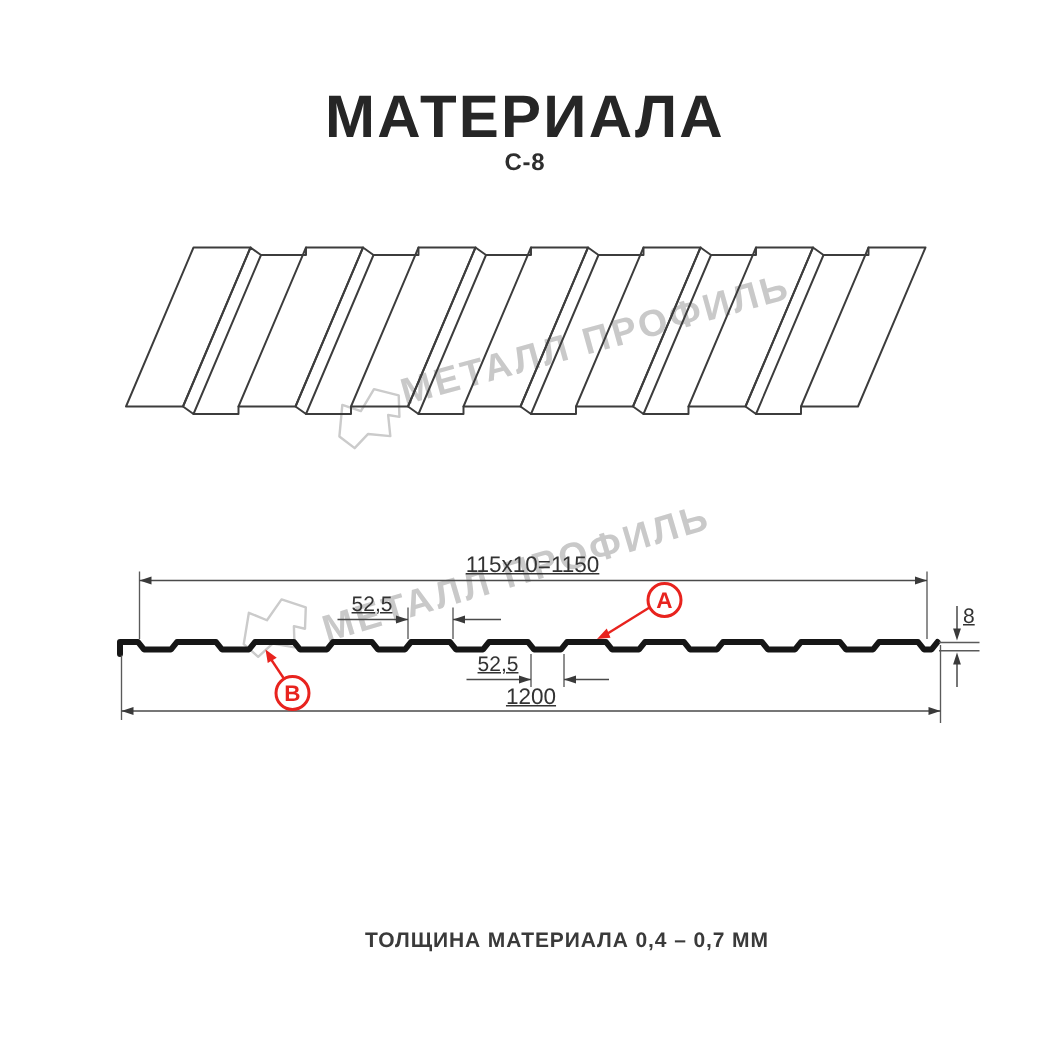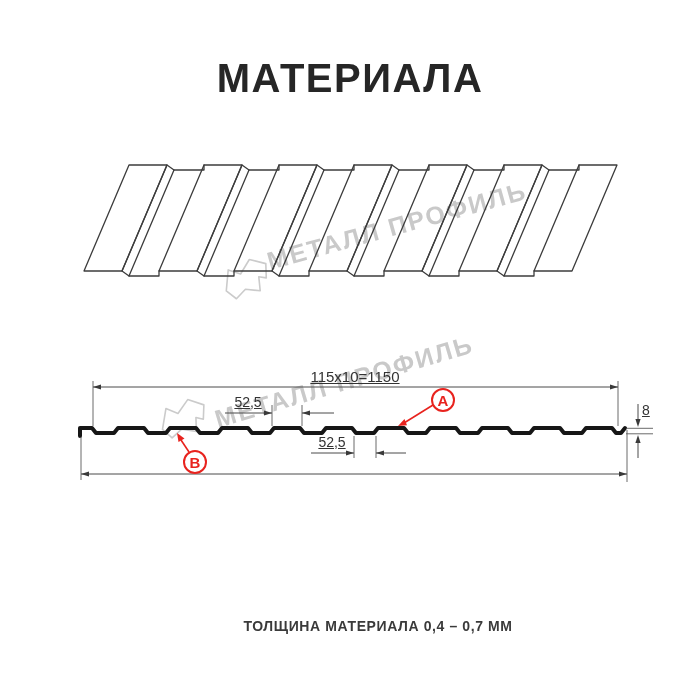--- a/index.html
+++ b/index.html
@@ -40,20 +40,21 @@
   .redline{stroke-width:1.6;fill:none;}
   .redcirc{fill:none;stroke-width:2;}
   .redletter{font-family:"Liberation Sans",sans-serif;font-size:15px;font-weight:700;}
 </style>
 </head>
 <body>
 
 <div id="stage">
 
   <div id="title" class="abs">МАТЕРИАЛА</div>
+  <div id="subtitle" class="abs">С-8</div>
 
   <svg class="abs" style="left:0;top:0;" width="700" height="700" viewBox="0 0 700 700">
 
     <g>
       <g transform="translate(219,266) rotate(-14)">
         <path class="wm" d="M1,26 L8,6 L19,13 L31,1 L46,9 L43,23 L36,20 L34,34 L20,29 L9,36 Z"></path>
       </g>
       <text class="wmtext" transform="translate(270,270) rotate(-15.5)">МЕТАЛЛ ПРОФИЛЬ</text>
     </g>
 
@@ -155,15 +156,16 @@
         <circle class="redcirc" cx="195" cy="462" r="11"></circle>
         <text class="redletter" x="195" y="467.5" text-anchor="middle" fill="#e8231e" stroke="none">B</text>
       </g>
     </g>
   </svg>
 
   <div id="dim-1150" class="abs dim">115x10=1150</div>
   <div id="dim-525-top" class="abs dim">52,5</div>
   <div id="dim-525-bottom" class="abs dim">52,5</div>
   <div id="dim-8" class="abs dim">8</div>
+  <div id="dim-1200" class="abs dim">1200</div>
 
   <div id="note" class="abs">ТОЛЩИНА МАТЕРИАЛА 0,4 – 0,7 ММ</div>
 </div>
 
 </body></html>

